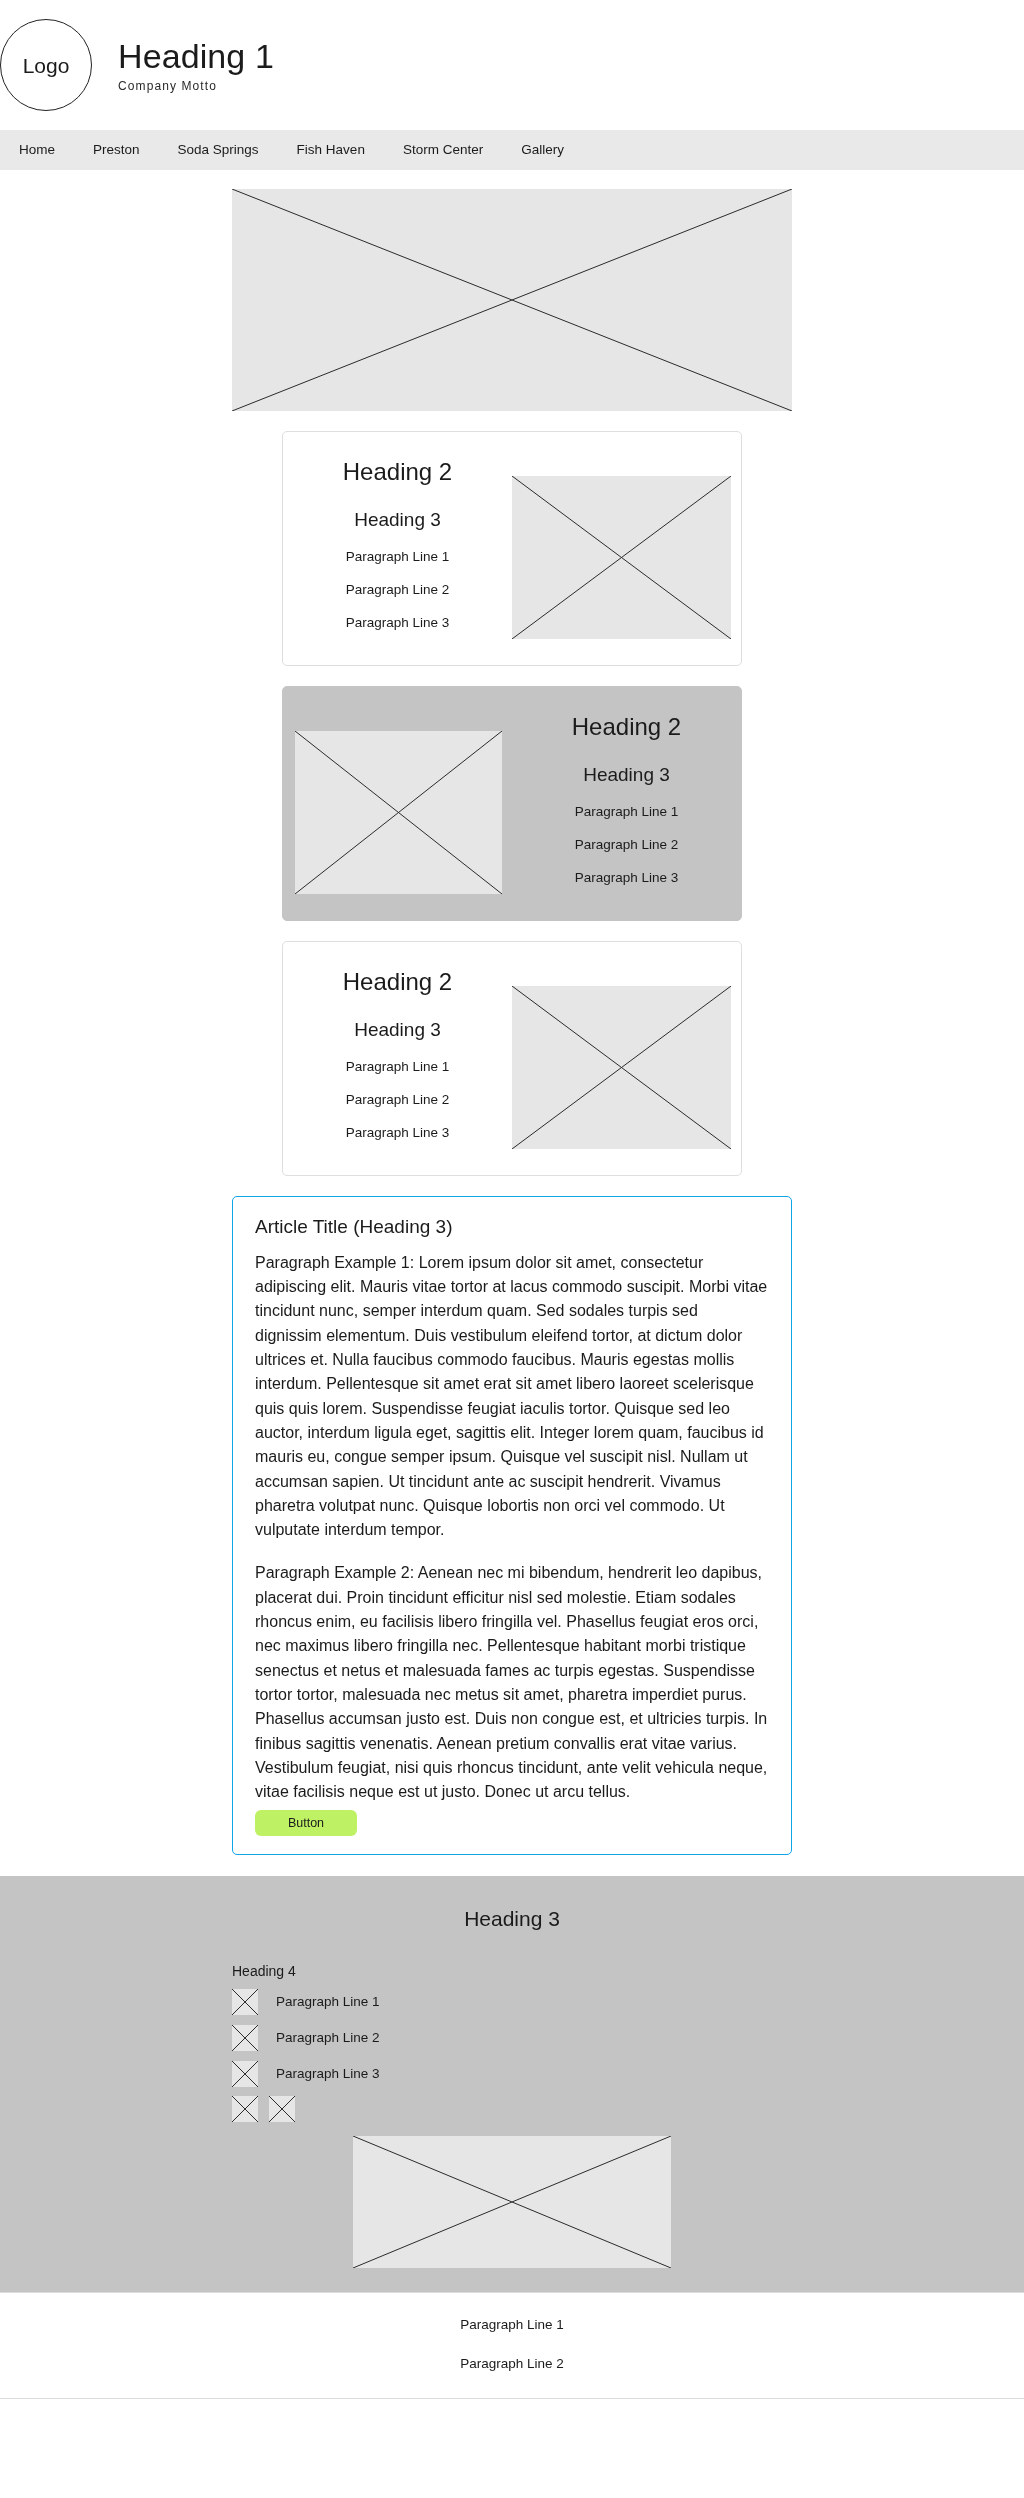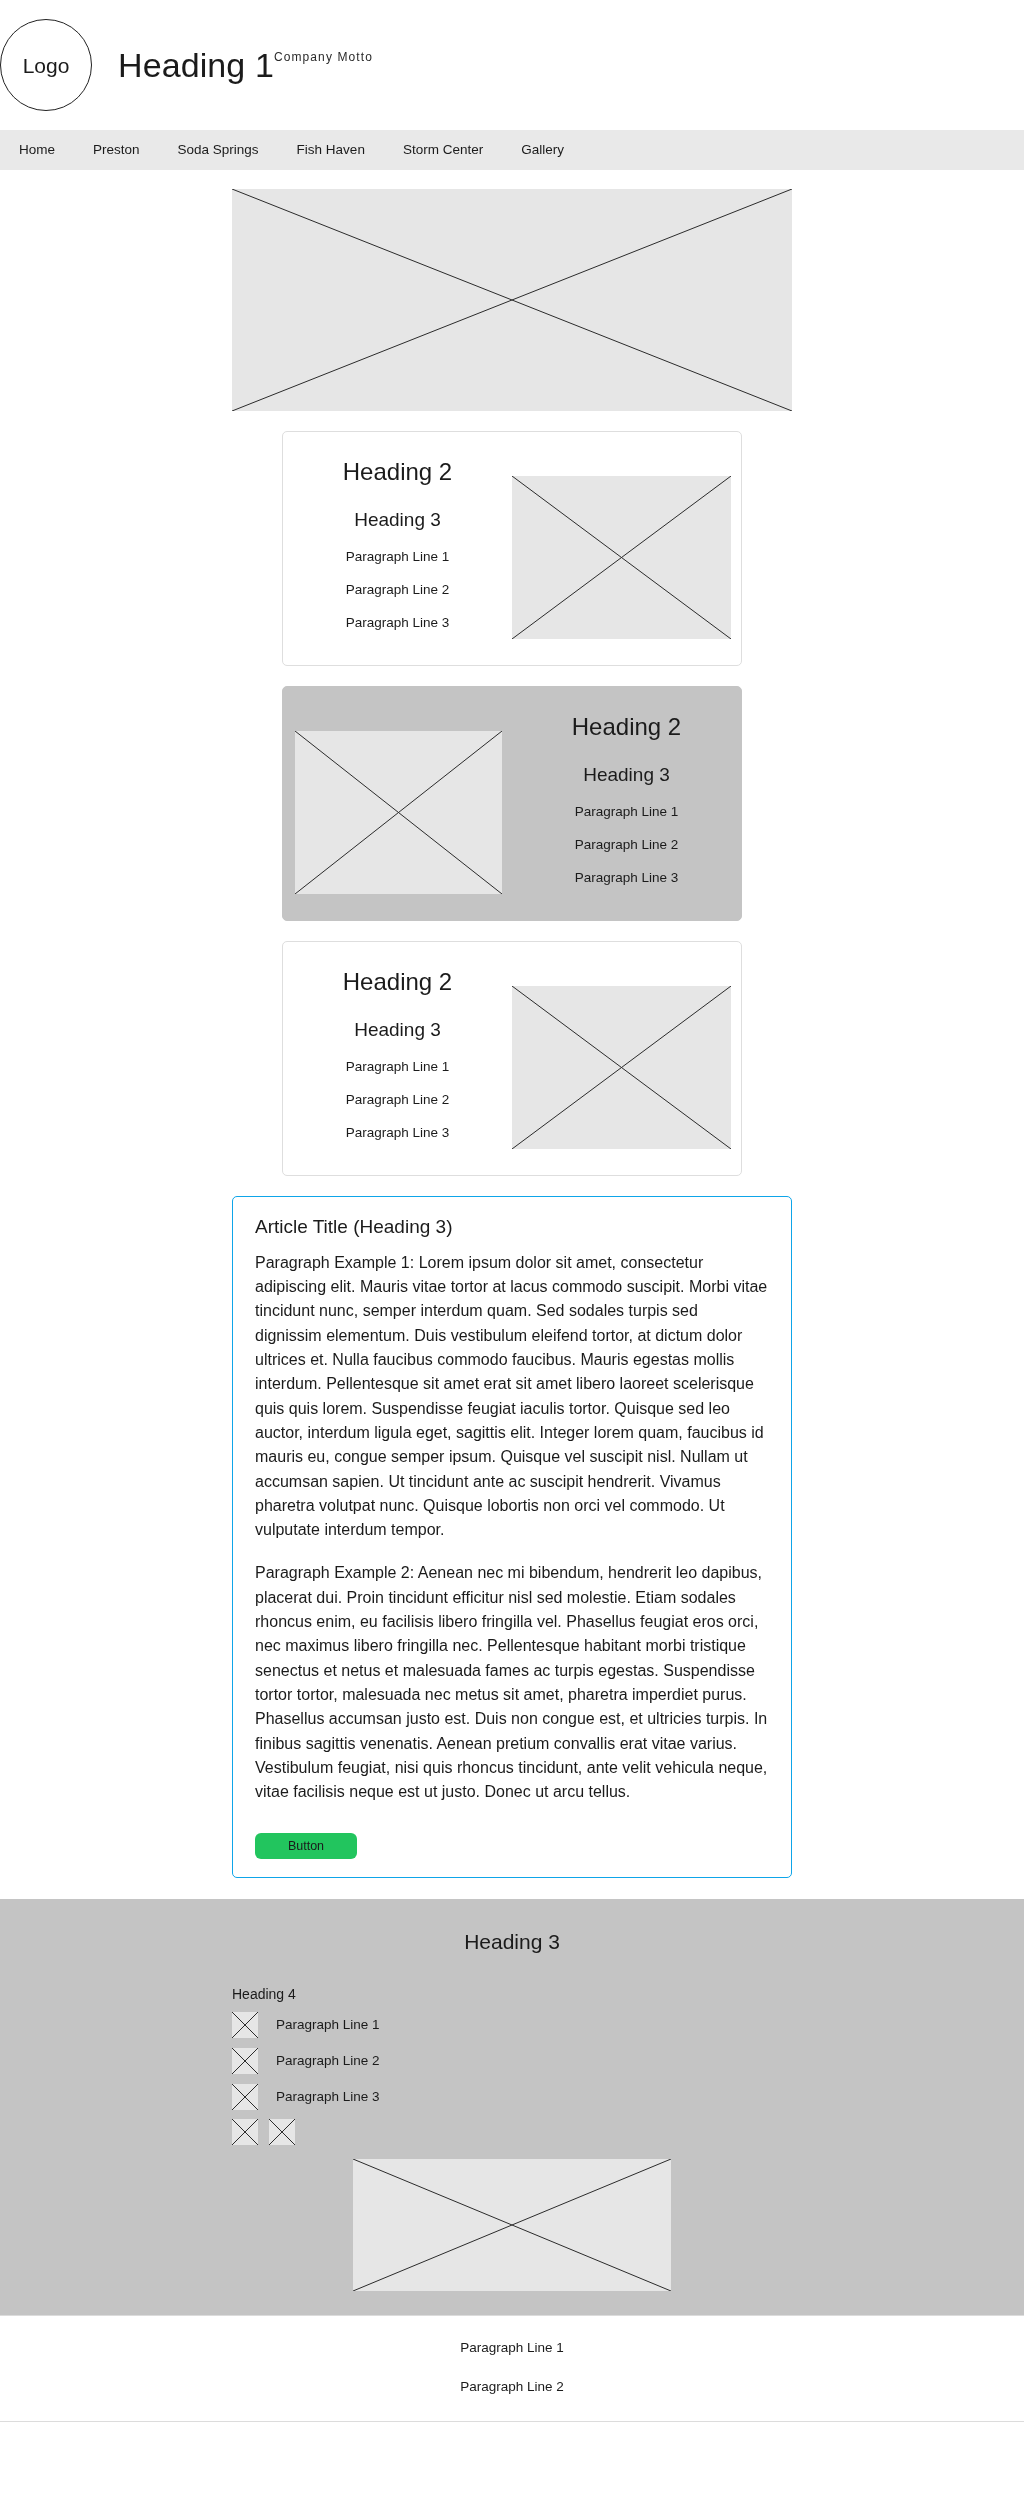--- a/index.html
+++ b/index.html
@@ -20,21 +20,21 @@
     align-items:center;
     gap:26px;
   }
   .logo-circle {
     width:92px; height:92px;
     border:1px solid #222;
     border-radius:50%;
     display:flex; align-items:center; justify-content:center;
     font-size:21px; color:#1b1b1b; line-height:1;
   }
-  .brand-block { display:flex; flex-direction:row; align-items:flex-start; }
+  .brand-block { display:flex; flex-direction:column; align-items:flex-start; }
   .brand-title { font-size:34px; font-weight:400; line-height:1.12; letter-spacing:.1px; }
   .brand-motto { font-size:12px; letter-spacing:1.1px; color:#2a2a2a; margin-top:4px; }
 
   
   .site-nav {
     background:#e9e9e9;
     height:40px;
     display:flex;
     align-items:center;
     justify-content:flex-start;
@@ -100,22 +100,22 @@
   .article-title { font-size:19px; font-weight:400; line-height:1.3; }
   .article-p {
     font-size:16px;
     line-height:1.52;
     margin-top:11px;
     text-align:left;
   }
   .article-p + .article-p { margin-top:19px; }
   .btn {
     display:inline-block;
-    margin-top:28px;
-    background:#22c55e;
+    margin-top:5px;
+    background:#bef264;
     border:none;
     border-radius:6px;
     padding:6px 0;
     width:102px;
     text-align:center;
     font-size:12.5px;
     font-family:"Liberation Sans", sans-serif;
     color:#1b1b1b;
     cursor:pointer;
   }

